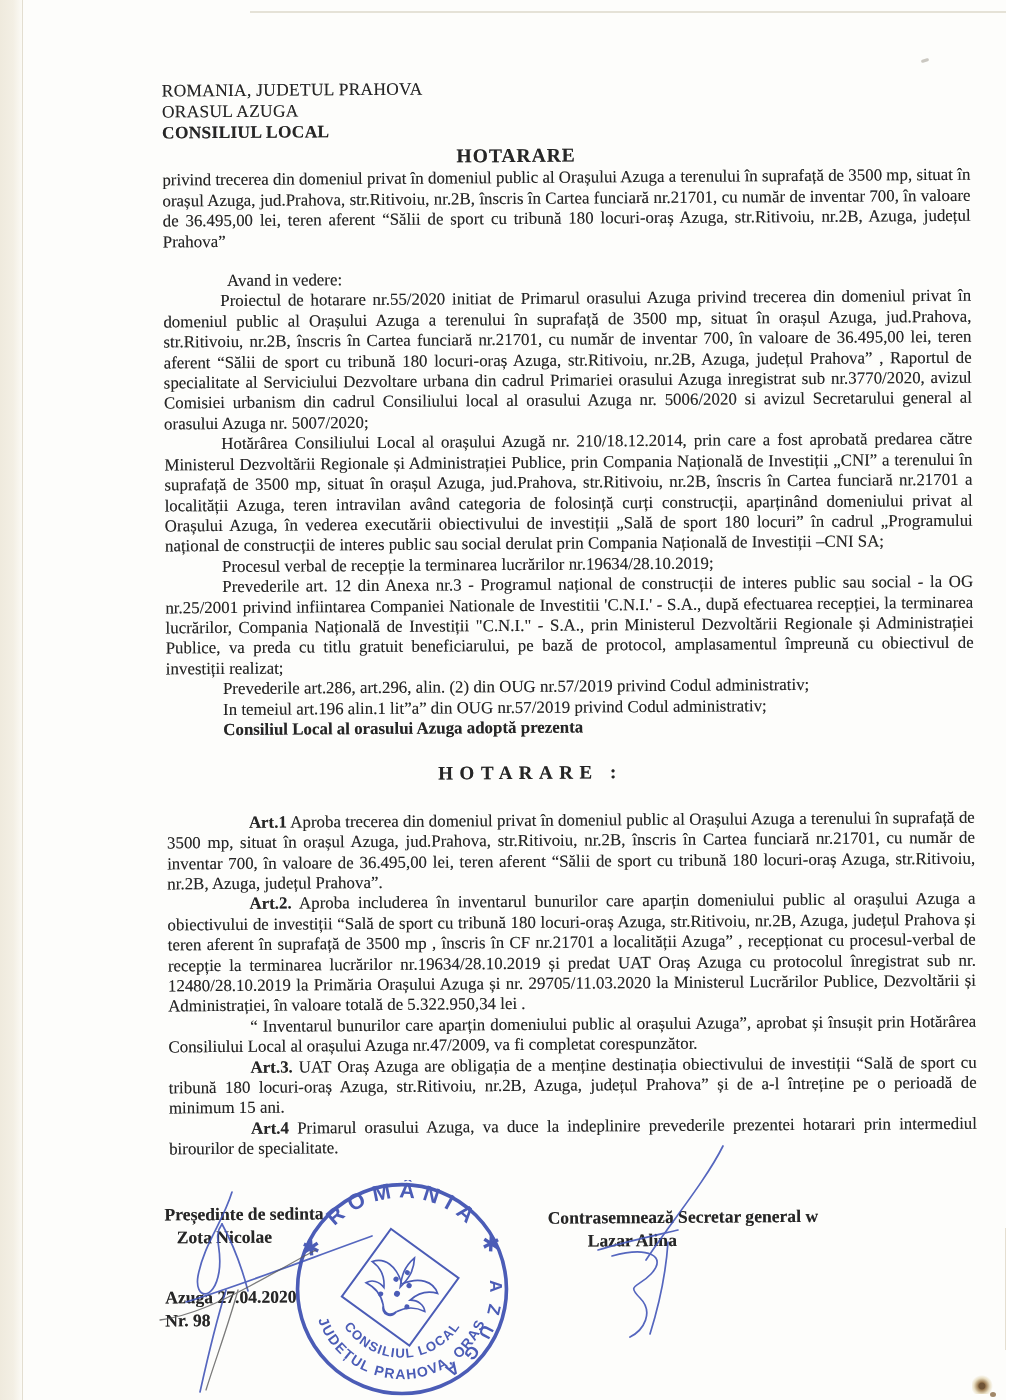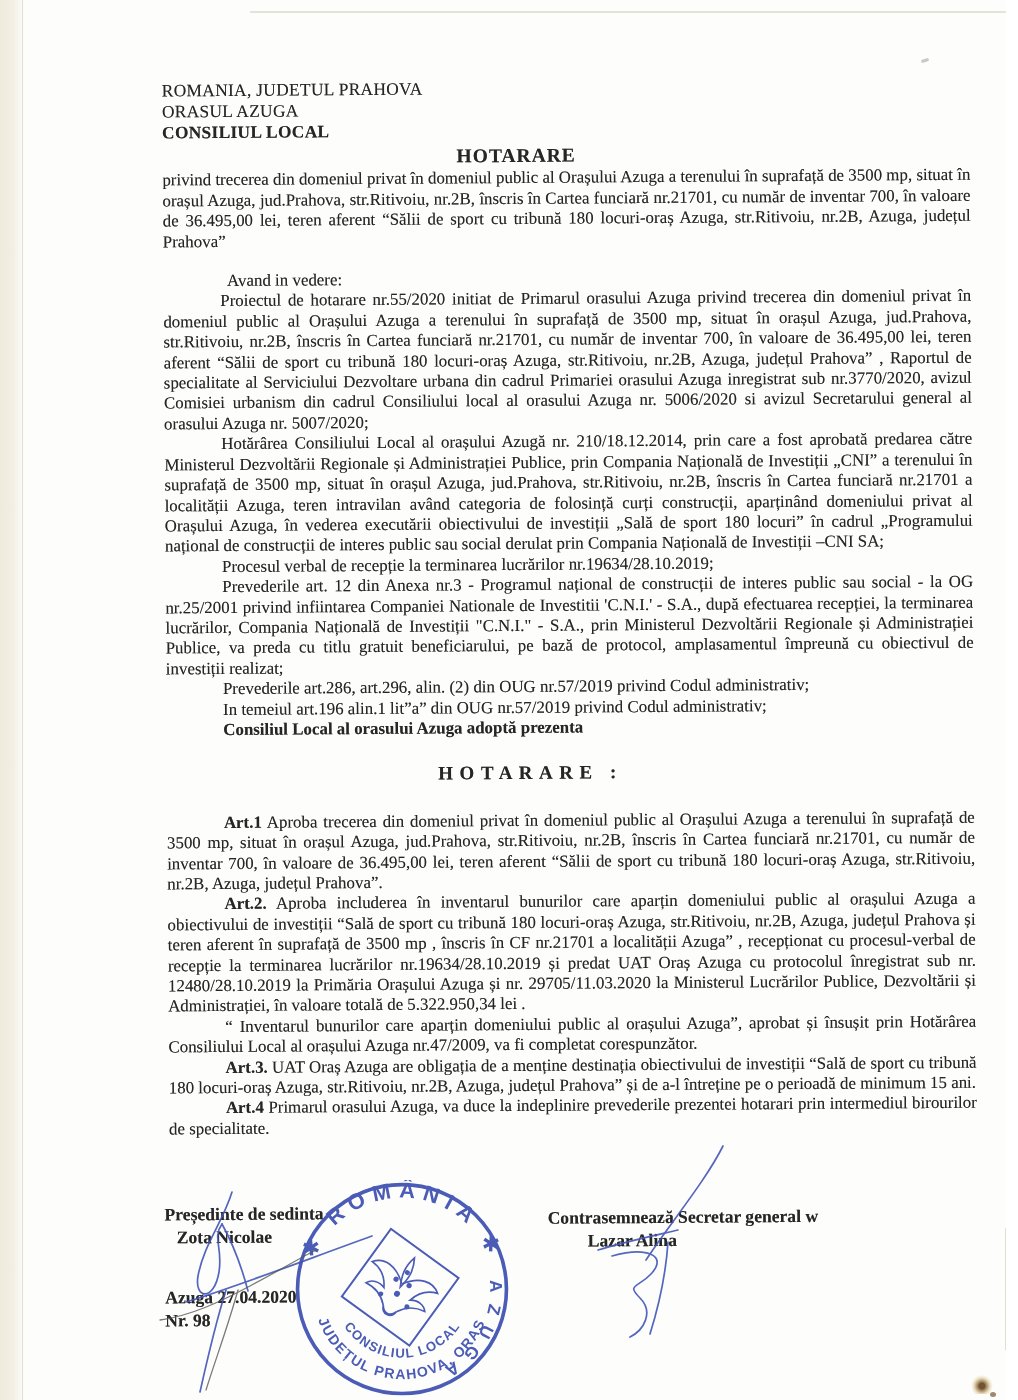--- a/index.html
+++ b/index.html
@@ -36,21 +36,21 @@
   .hdr .b { font-weight:bold; }
   .doc-title { font-weight:bold; font-size:19.5px; letter-spacing:1px;
     text-align:center; margin:5px 100px 2px 0 !important; }
   .intro { text-align:justify; }
   .having { text-indent:64px; margin-top:19px !important; }
   .cons { text-align:justify; text-indent:57px; }
   .adoption { font-weight:bold; text-indent:57px; }
   .doc-title2 { font-weight:bold; font-size:19px; letter-spacing:6.5px;
     text-align:center; margin:25px 80px 27px 0 !important; }
   .art { text-align:justify; text-indent:57px; }
-  .art .lead { font-weight:bold; }
+  .art .lead { font-weight:bold;margin-left:25px; }
 
   .sig-left { position:absolute; left:161px; top:1201px; font-weight:bold;
     font-size:17.6px; line-height:23px; }
   .sig-left .name { padding-left:12px; }
   .sig-right { position:absolute; left:544px; top:1207px; font-weight:bold;
     font-size:17.6px; line-height:23px; }
   .sig-right .name { padding-left:40px; }
   .footer-block { position:absolute; left:161px; top:1284px; font-weight:bold;
     font-size:17.6px; line-height:23px; }
 

